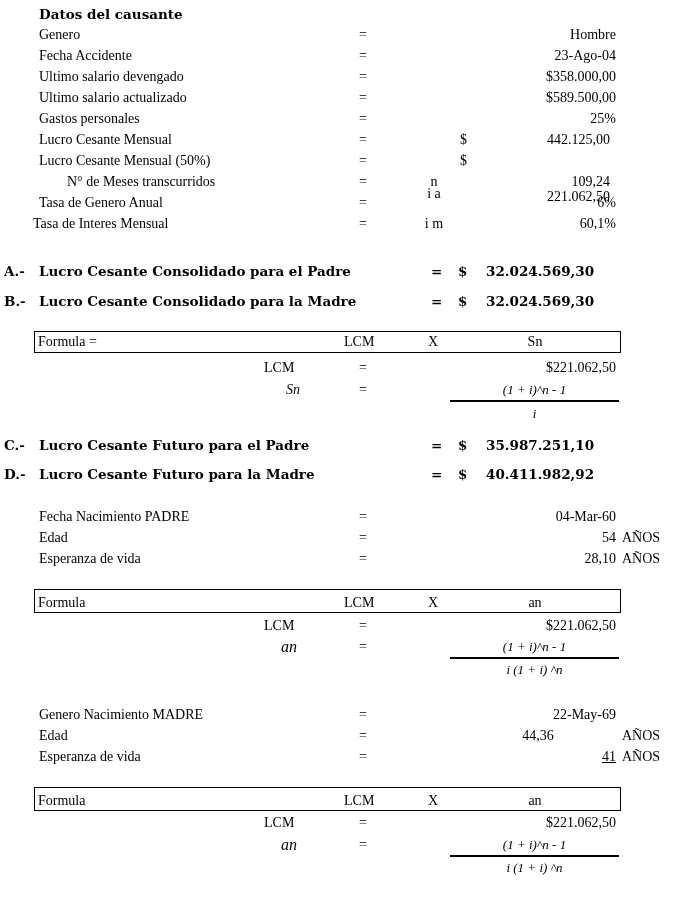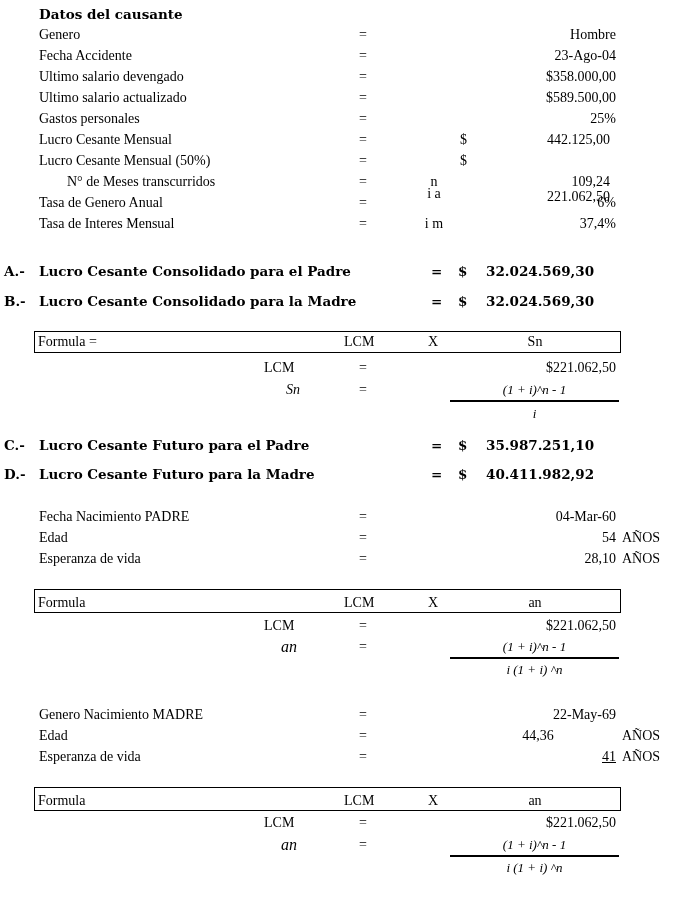--- a/index.html
+++ b/index.html
@@ -53,24 +53,24 @@
   <div class="t" style="left:39px;top:173px;margin-left:28px;">N° de Meses transcurridos</div>
   <div class="t" style="left:359px;top:173px;">=</div>
   <div class="t c" style="left:414px;width:40px;top:173px;">n</div>
   <div class="t r" style="left:460px;width:150px;top:173px;">109,24</div>
 
   <div class="t" style="left:39px;top:194px;">Tasa de Genero Anual</div>
   <div class="t" style="left:359px;top:194px;">=</div>
   <div class="t c" style="left:414px;width:40px;top:185px;">i a</div>
   <div class="t r" style="left:460px;width:156px;top:194px;">6%</div>
 
-  <div class="t" style="left:39px;top:215px;">Tasa de Interes Mensual</div>
+  <div class="t" style="left:33px;top:215px;">Tasa de Interes Mensual</div>
   <div class="t" style="left:359px;top:215px;">=</div>
   <div class="t c" style="left:414px;width:40px;top:215px;">i m</div>
-  <div class="t r" style="left:460px;width:156px;top:215px;">37,4%</div>
+  <div class="t r" style="left:460px;width:156px;top:215px;">60,1%</div>
 </div>
 
 <div>
   <div class="t b" style="left:4px;top:262px;">A.-</div>
   <div class="t b" style="left:39px;top:262px;">Lucro Cesante Consolidado  para el Padre</div>
   <div class="t b" style="left:431px;top:262px;">=</div>
   <div class="t b" style="left:458px;top:262px;">$</div>
   <div class="t b" style="left:486px;top:262px;">32.024.569,30</div>
 </div>
 <div>

